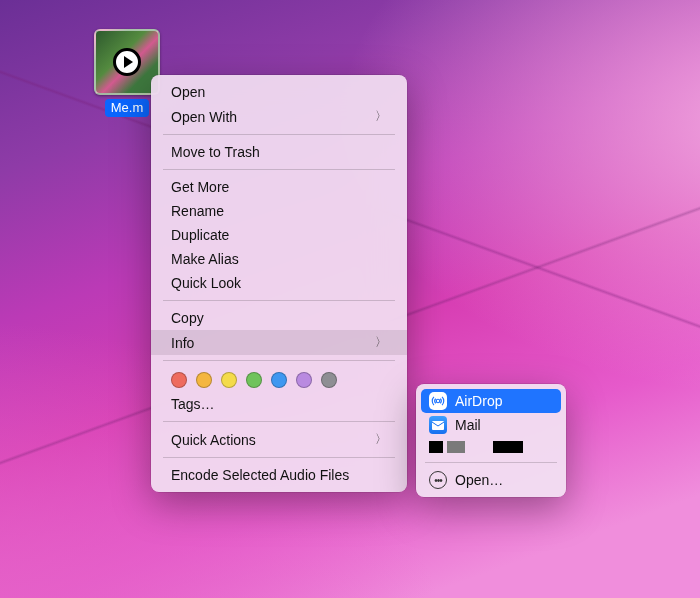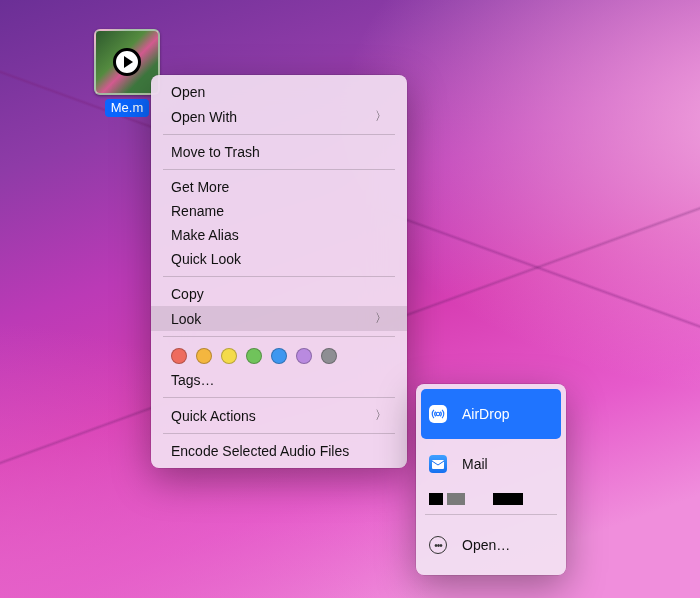--- a/index.html
+++ b/index.html
@@ -22,21 +22,21 @@
 .play-badge::after{ content:""; border-left:9px solid #000; border-top:6px solid transparent; border-bottom:6px solid transparent; margin-left:2px; }
 .file-label { display:inline-block; margin-top:4px; background:#0a66ff; color:#fff; padding:1px 6px 2px; border-radius:4px; font-size:13px; }
 .menu { position:absolute; left:151px; top:75px; width:256px; background:rgba(242,224,242,.92); backdrop-filter:blur(20px); border-radius:8px; box-shadow:0 12px 38px rgba(0,0,0,.35), 0 0 0 .5px rgba(0,0,0,.18); padding:5px 0; }
 .menu-item { padding:4px 20px; font-size:14px; color:#111; display:flex; align-items:center; justify-content:space-between; cursor:default; }
 .menu-item.highlight { background:rgba(0,0,0,.09); }
 .menu-sep { height:1px; background:rgba(0,0,0,.16); margin:5px 12px; }
 .chevron { color:#444; font-size:12px; }
 .tag-row { display:flex; gap:9px; padding:6px 20px 4px; }
 .tag-dot { width:16px; height:16px; border-radius:50%; border:.5px solid rgba(0,0,0,.25); }
 .submenu { position:absolute; left:416px; top:384px; width:150px; background:rgba(242,224,242,.94); border-radius:8px; box-shadow:0 12px 38px rgba(0,0,0,.35), 0 0 0 .5px rgba(0,0,0,.18); padding:5px; }
-.sub-item { display:flex; align-items:center; gap:15px; padding:16px 8px; font-size:14px; color:#111; border-radius:5px; cursor:default; }
+.sub-item { display:flex; align-items:center; gap:8px; padding:3px 8px; font-size:14px; color:#111; border-radius:5px; cursor:default; }
 .sub-item.sel { background:#1f74ff; color:#fff; }
 .sub-item.sel .app-icon { box-shadow:none; }
 .app-icon { width:18px; height:18px; border-radius:4px; display:flex; align-items:center; justify-content:center; font-size:11px; color:#fff; flex-shrink:0; }
 .redact-row { display:flex; gap:4px; padding:4px 8px; align-items:center; }
 .redact-row span{ height:12px; background:#000; }
 .sub-sep { height:1px; background:rgba(0,0,0,.16); margin:5px 4px; }
 .more-icon { width:18px; height:18px; border-radius:50%; border:1.5px solid #333; display:flex; align-items:center; justify-content:center; font-size:10px; color:#333; letter-spacing:-1px; }
 </style>
 </head>
 <body>
@@ -63,31 +63,34 @@
       <span>Move to Trash</span>
     </div>
   <div class="menu-sep"></div>
   <div class="menu-item">
       <span>Get More</span>
     </div>
   <div class="menu-item">
       <span>Rename</span>
     </div>
   <div class="menu-item">
+      <span>Duplicate</span>
+    </div>
+  <div class="menu-item">
       <span>Make Alias</span>
     </div>
   <div class="menu-item">
       <span>Quick Look</span>
     </div>
   <div class="menu-sep"></div>
   <div class="menu-item">
       <span>Copy</span>
     </div>
   <div class="menu-item highlight">
-      <span>Look</span>
+      <span>Info</span>
       <span class="chevron">〉</span>
     </div>
   <div class="menu-sep"></div>
   <div class="tag-row">
     <div class="tag-dot" style="background:#ee6b5e"></div>
     <div class="tag-dot" style="background:#f4b63f"></div>
     <div class="tag-dot" style="background:#f4db4a"></div>
     <div class="tag-dot" style="background:#70c35b"></div>
     <div class="tag-dot" style="background:#3e97f0"></div>
     <div class="tag-dot" style="background:#b98ae0"></div>

